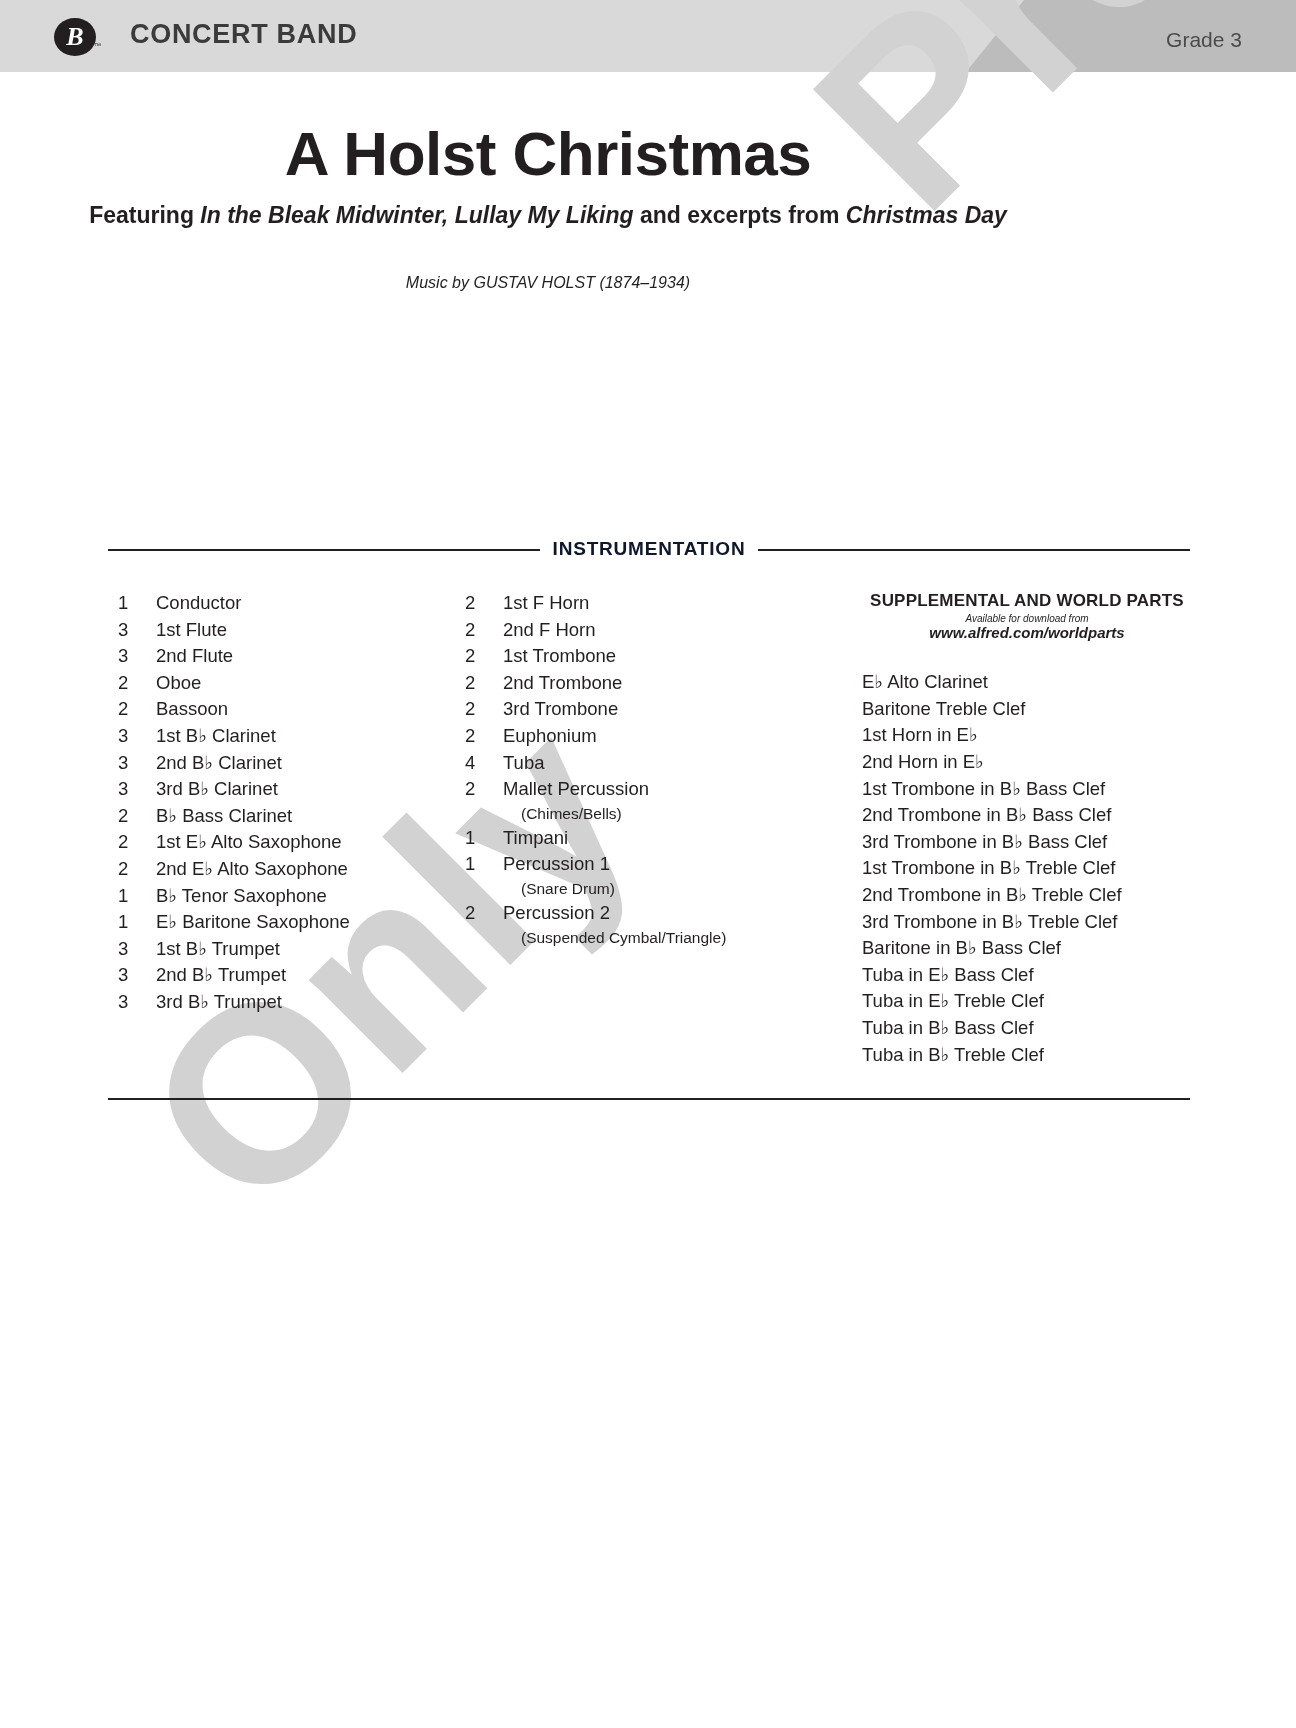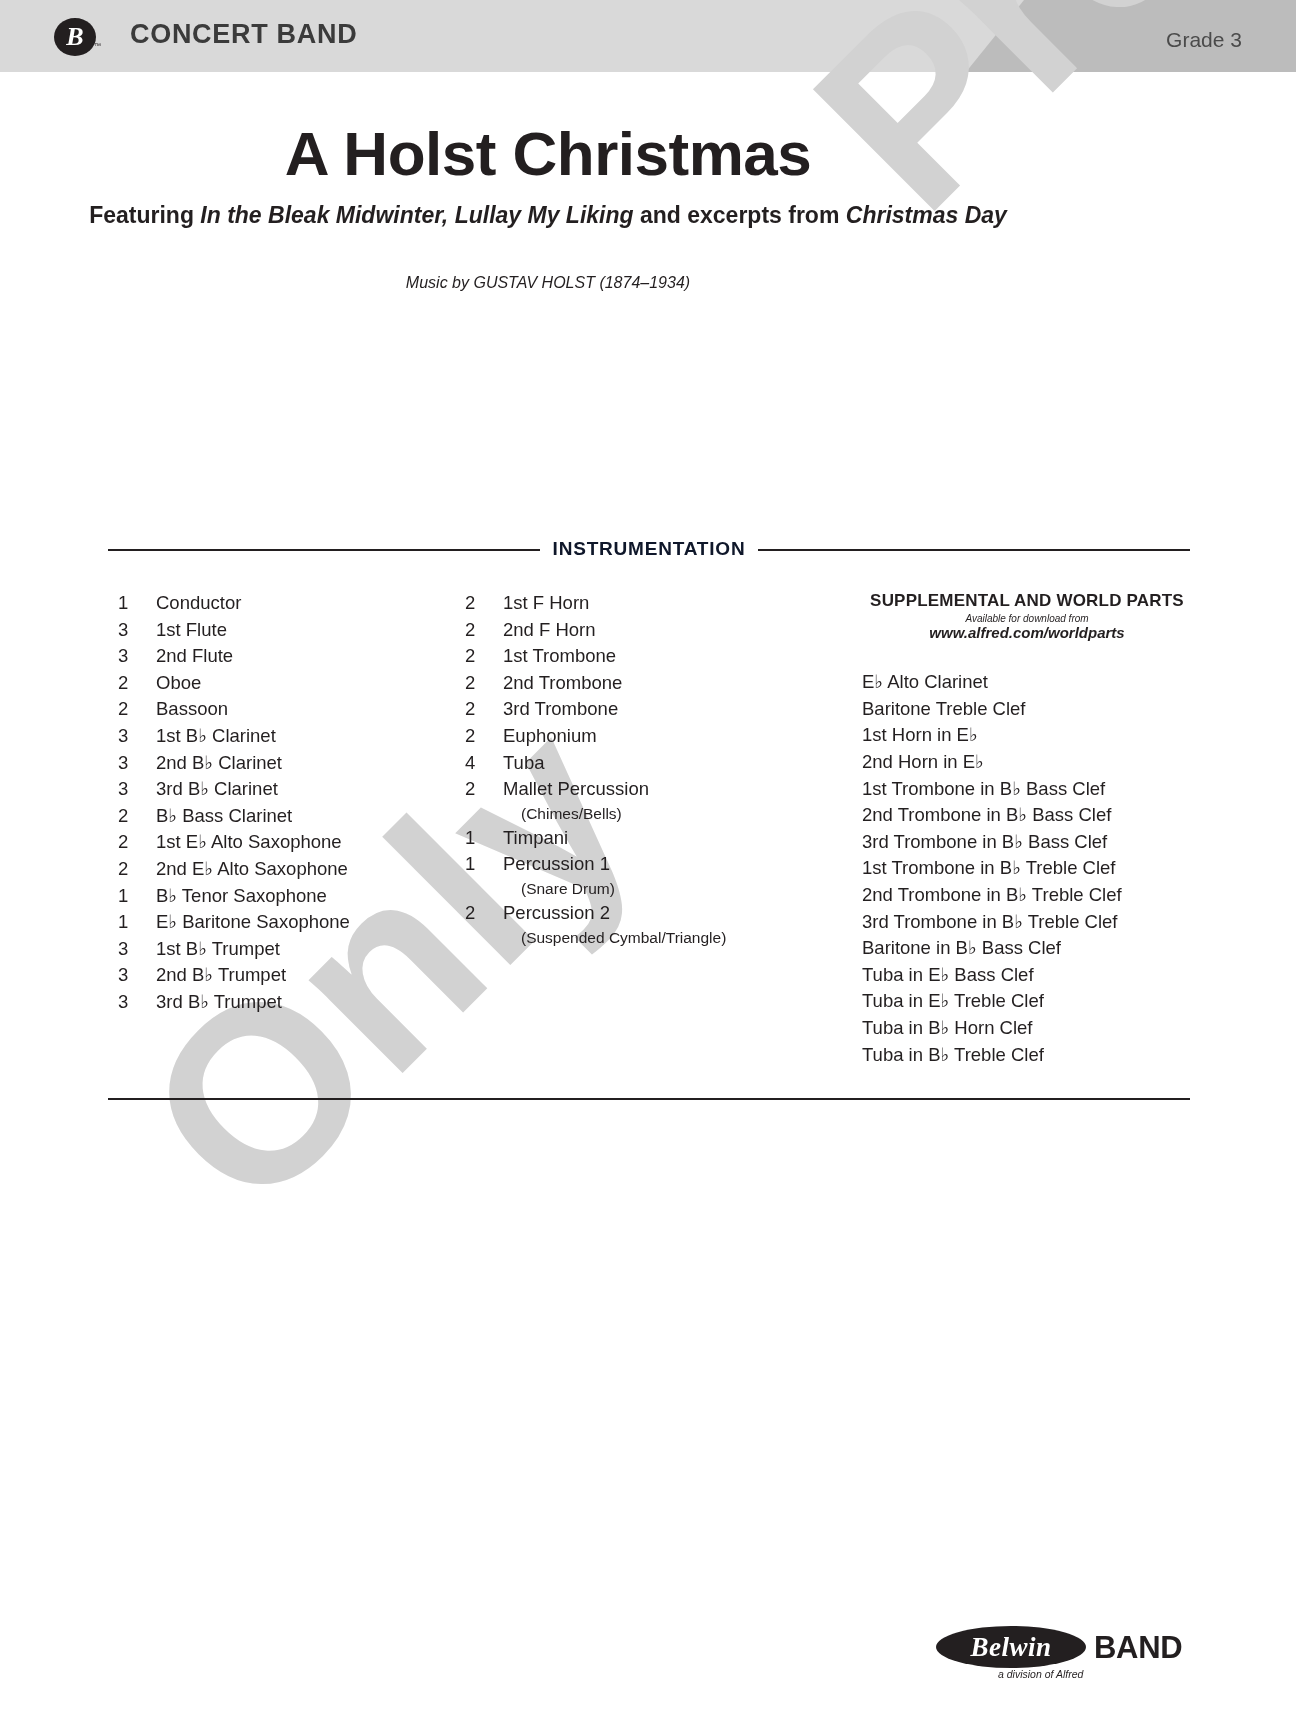--- a/index.html
+++ b/index.html
@@ -468,28 +468,22 @@
         <div>2nd Horn in E♭</div>
         <div>1st Trombone in B♭ Bass Clef</div>
         <div>2nd Trombone in B♭ Bass Clef</div>
         <div>3rd Trombone in B♭ Bass Clef</div>
         <div>1st Trombone in B♭ Treble Clef</div>
         <div>2nd Trombone in B♭ Treble Clef</div>
         <div>3rd Trombone in B♭ Treble Clef</div>
         <div>Baritone in B♭ Bass Clef</div>
         <div>Tuba in E♭ Bass Clef</div>
         <div>Tuba in E♭ Treble Clef</div>
-        <div>Tuba in B♭ Horn Clef</div>
+        <div>Tuba in B♭ Bass Clef</div>
         <div>Tuba in B♭ Treble Clef</div>
       </div>
   </div>
 
   <div class="bottom-rule"></div>
 
 
-  <div class="belwin-footer">
-    <div class="bf-oval"></div>
-    <div class="bf-name">Belwin</div>
-    <div class="bf-band">BAND</div>
-    <div class="bf-div">a division of Alfred</div>
-  </div>
 
 </div>
 
 </body></html>

